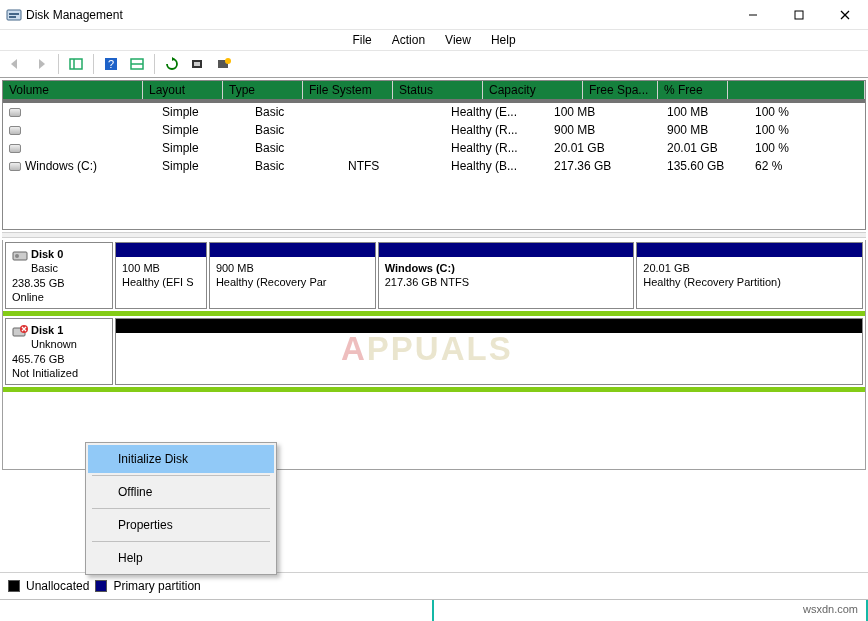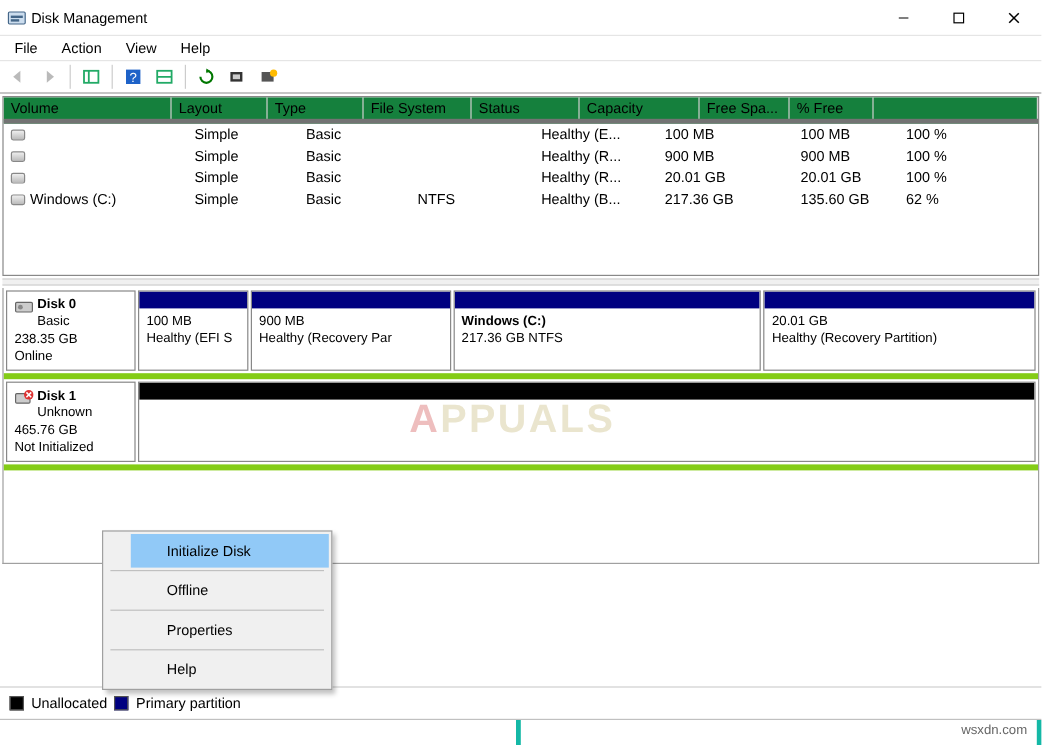--- a/index.html
+++ b/index.html
@@ -39,20 +39,21 @@
   .app-icon {
     width: 16px; height: 16px;
     display: inline-flex; align-items: center; justify-content: center;
   }
   
   .menubar {
     display: flex;
     height: 20px;
     align-items: center;
     padding: 0 2px;
+    justify-content: center;
   }
   .menubar .menu-item {
     padding: 2px 10px;
     font-size: 12px;
   }
   
   .toolbar {
     display: flex;
     align-items: center;
     height: 28px;
@@ -218,21 +219,21 @@
   }
   
   .statusbar {
     position: absolute;
     bottom: 0; left: 0; right: 0;
     height: 22px;
     border-top: 1px solid #c0c0c0;
     display: flex;
   }
   .statusbar .cell {
-    border-right: 4px solid #14b8a6;
+    border-right: 2px solid #14b8a6;
     flex: 1;
     padding: 3px 8px;
     font-size: 11px;
     text-align: right;
     color: #666;
   }
   
   .context-menu {
     position: absolute;
     left: 85px;
@@ -240,21 +241,20 @@
     width: 192px;
     background: #f0f0f0;
     border: 1px solid #a0a0a0;
     box-shadow: 3px 3px 4px rgba(0,0,0,.25);
     padding: 2px;
     z-index: 100;
   }
   .context-menu .cm-item {
     padding: 7px 20px 7px 30px;
     font-size: 12px;
-    margin-left: 21px;
   }
   .context-menu .cm-item.highlight {
     background: #91c9f7;
   }
   .context-menu .cm-sep {
     height: 1px;
     background: #c0c0c0;
     margin: 2px 4px;
   }
   .watermark {

